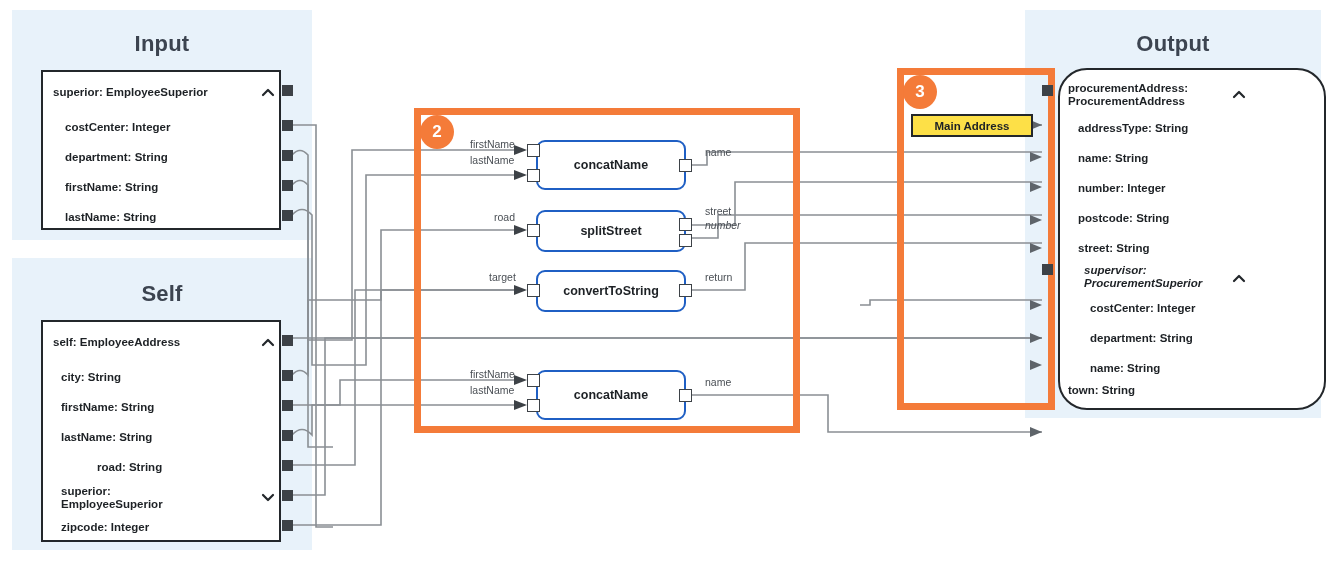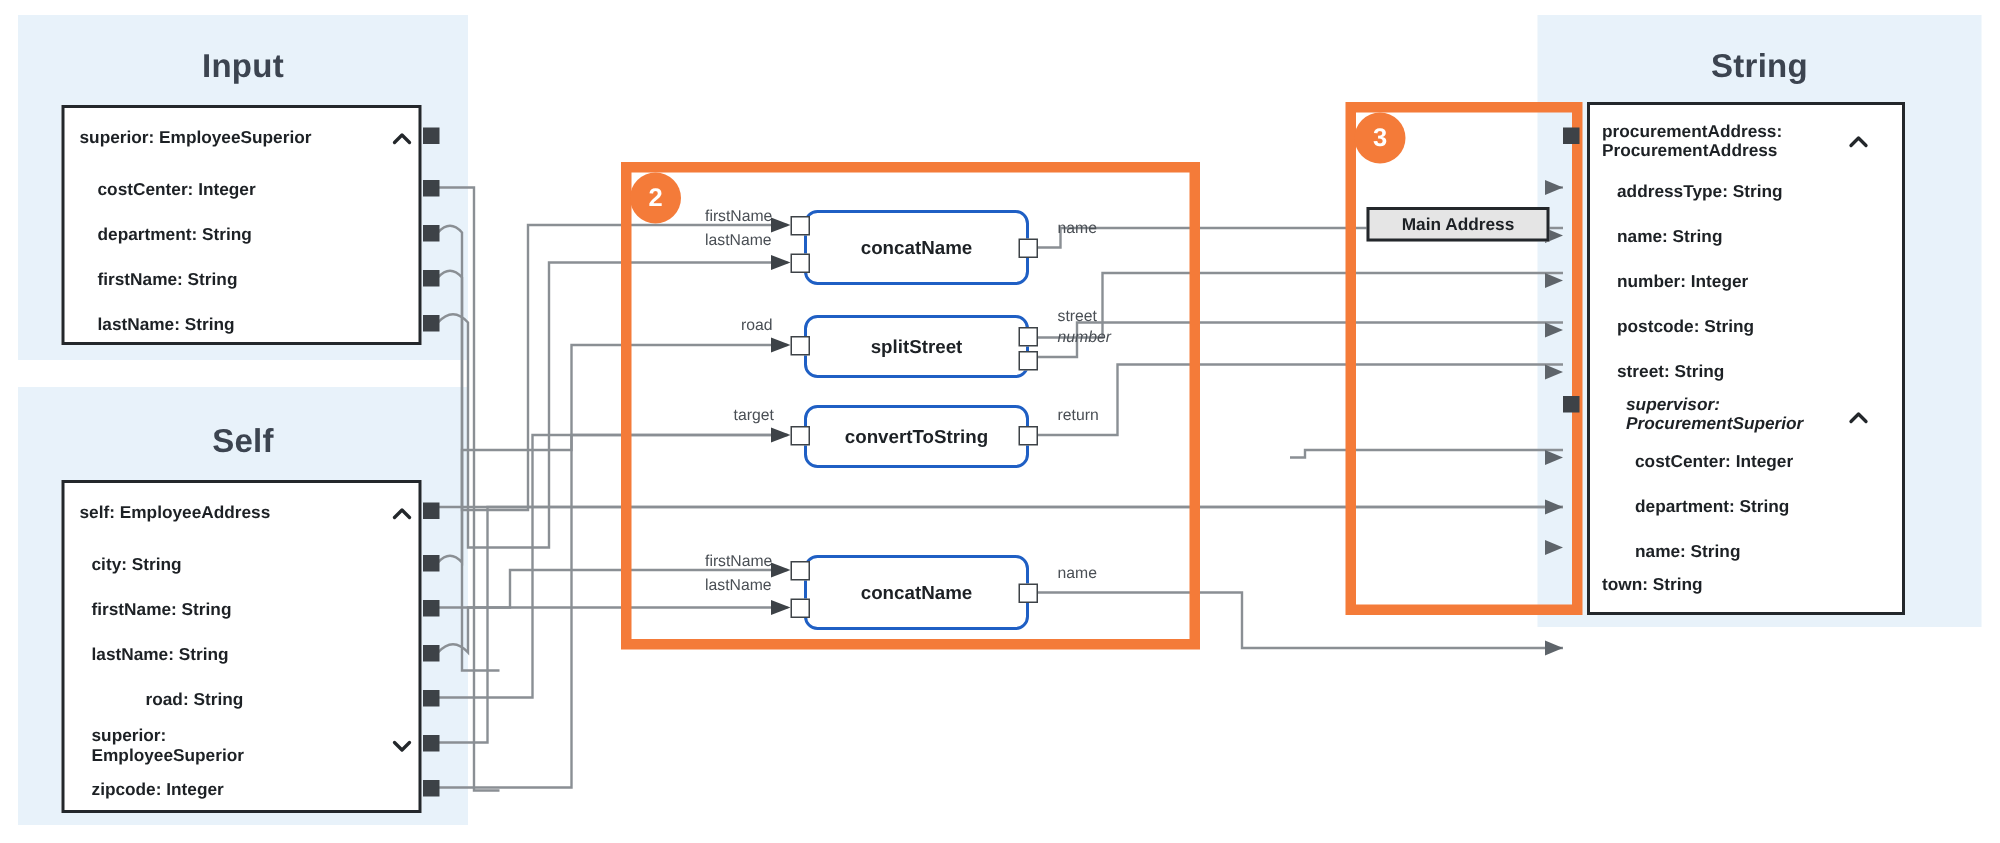--- a/index.html
+++ b/index.html
@@ -37,39 +37,39 @@
   
   .fnode{position:absolute;background:#ffffff;border:2.5px solid #1f5fc4;
          border-radius:9px;box-sizing:border-box;display:flex;
          align-items:center;justify-content:center;
          font-size:12.5px;font-weight:bold;color:#1d2125;}
   .fport{position:absolute;width:13px;height:13px;background:#ffffff;
          border:1.5px solid #3d4247;box-sizing:border-box;}
   .plabel{position:absolute;font-size:10.5px;color:#4a4f55;white-space:nowrap;}
 
   
-  .litbox{position:absolute;background:#e5e5e5;border:2.5px solid #23272b;
+  .litbox{position:absolute;background:#fde047;border:2.5px solid #23272b;
           box-sizing:border-box;display:flex;align-items:center;
-          justify-content:center;font-size:11.5px;font-weight:bold;color:#1d2125;margin-top:24px;}
+          justify-content:center;font-size:11.5px;font-weight:bold;color:#1d2125;}
 
   
   svg.wires{position:absolute;left:0;top:0;width:1333px;height:562px;
             pointer-events:none;}
   .w{fill:none;stroke:#8a8f94;stroke-width:1.6;}
 </style>
 </head>
 <body>
 
 <div class="panel-bg" style="left:12px;top:10px;width:300px;height:230px;"></div>
 <div class="panel-bg" style="left:12px;top:258px;width:300px;height:292px;"></div>
 <div class="panel-bg" style="left:1025px;top:10px;width:296px;height:408px;"></div>
 
 <div class="panel-title" style="left:12px;top:31px;width:300px;">Input</div>
 <div class="panel-title" style="left:12px;top:281px;width:300px;">Self</div>
-<div class="panel-title" style="left:1025px;top:31px;width:296px;">String</div>
+<div class="panel-title" style="left:1025px;top:31px;width:296px;">Output</div>
 
 <svg class="wires">
 
   <path class="w" d="M292,125 H316 V527 H333"></path>
 
   <path class="w" d="M292,155 q8,-9 16,0 V447 H333"></path>
 
   <path class="w" d="M292,185 q8,-9 16,0 V340 H352 V150 H525"></path>
 
   <path class="w" d="M292,215 q10,-11 20,0 V365 H366 V175 H525"></path>
@@ -203,21 +203,21 @@
 <div class="plabel" style="left:705px;top:271px;">return</div>
 
 <div class="fnode" style="left:536px;top:370px;width:150px;height:50px;">concatName</div>
 <div class="fport" style="left:527px;top:374px;"></div>
 <div class="fport" style="left:527px;top:399px;"></div>
 <div class="fport" style="left:679px;top:389px;"></div>
 <div class="plabel" style="left:470px;top:368px;">firstName</div>
 <div class="plabel" style="left:470px;top:384px;">lastName</div>
 <div class="plabel" style="left:705px;top:376px;">name</div>
 
-<div class="struct" style="left:1058px;top:68px;width:212px;height:342px;">
+<div class="struct" style="left:1058px;top:68px;width:268px;height:342px;border-radius:29px;">
   <div class="row lvl1" style="left:8px;top:12px;">procurementAddress:
 ProcurementAddress</div>
   <div class="chev" style="left:172px;top:18px;">
     <svg viewBox="0 0 14 14" width="14" height="14">
         <path d="M2,9 L7,4 L12,9" stroke="#23272b" stroke-width="2.2" fill="none" stroke-linecap="round" stroke-linejoin="round"></path>
       </svg>
   </div>
   <div class="row" style="left:18px;top:52px;">addressType: String</div>
   <div class="row" style="left:18px;top:82px;">name: String</div>
   <div class="row" style="left:18px;top:112px;">number: Integer</div>

